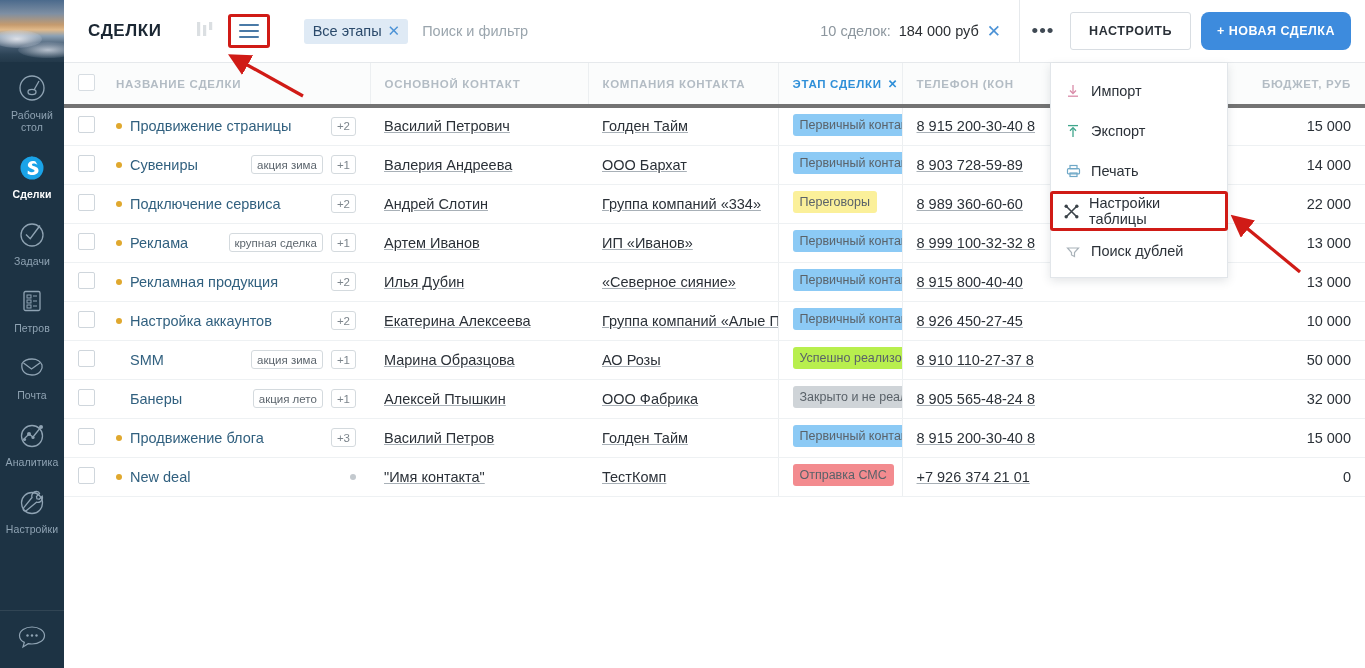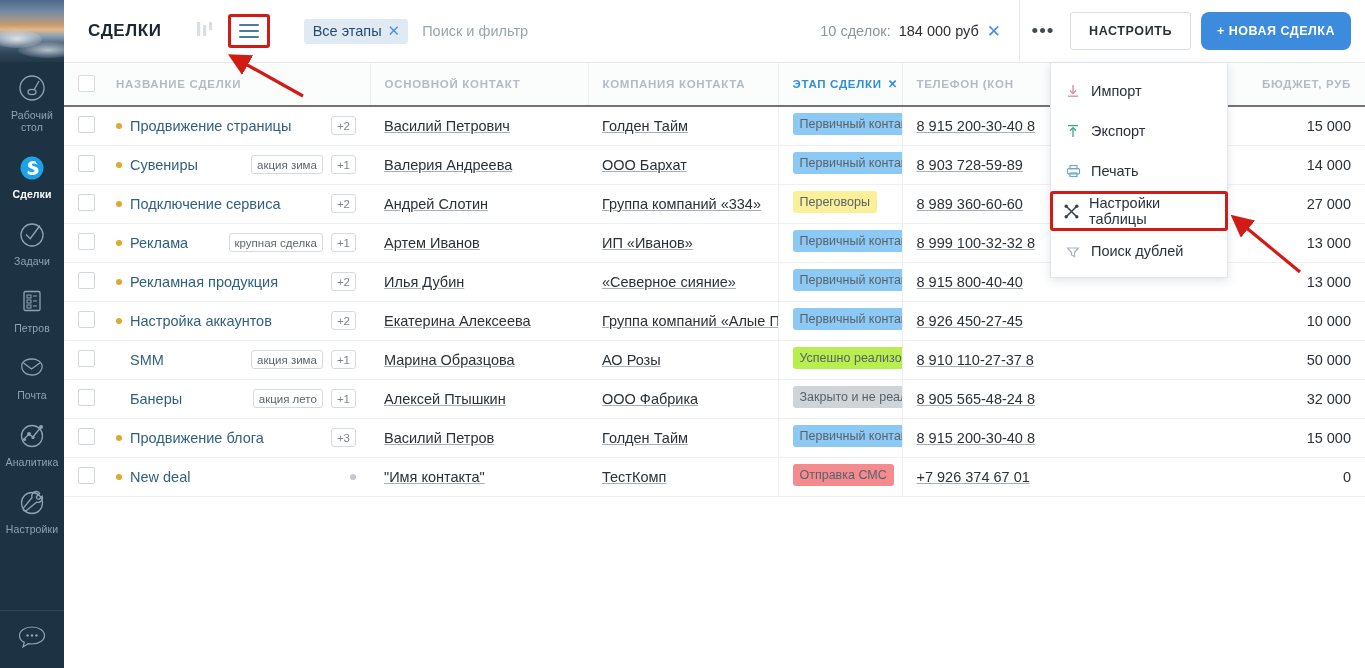--- a/index.html
+++ b/index.html
@@ -101,21 +101,21 @@
     height: 38px; padding: 0 16px; margin-left: 10px; margin-right: 14px;
     display:flex; align-items:center; justify-content:center;
     background:#3d8bdd; border-radius:8px;
     font-size:12.5px; font-weight:bold; letter-spacing:.5px; color:#fff; cursor:pointer;
   }
 
   
   .table-area { position:absolute; left:64px; top:63px; width:1301px; height:605px; background:#fff; }
   table.grid { border-collapse: collapse; width: 1301px; table-layout: fixed; }
   table.grid th {
-    height: 43px; background:#fbfcfc; border-bottom:2px solid #737373;
+    height: 43px; background:#fbfcfc; border-bottom:4px solid #737373;
     font-size:11.5px; font-weight:bold; letter-spacing:.7px; color:#b3bcc4;
     text-align:left; padding: 0 14px; white-space:nowrap; overflow:hidden;
     border-right:1px solid #eceff1; cursor:pointer;
   }
   table.grid th.active-col { color:#2f8fd8; }
   table.grid th .th-x { color:#2f8fd8; margin-left:6px; font-weight:bold; }
   table.grid th.num { text-align:right; border-right:none; }
   table.grid th.cb { width:38px; padding-left:14px; padding-right:0; border-right:none; }
   table.grid td {
     height: 39px; border-bottom:1px solid #eef1f3; padding: 0 14px;
@@ -384,21 +384,21 @@
                 <span class="dot"></span>
                 <span class="deal-link">Подключение сервиса</span>
                 <span class="spacer"></span>
                 <span class="tag count">+2</span>
               </div>
             </td>
             <td><a class="ulink">Андрей Слотин</a></td>
             <td><a class="ulink">Группа компаний «334»</a></td>
             <td class="stage"><span class="badge b-yellow">Переговоры</span></td>
             <td><a class="ulink">8 989 360-60-60</a></td>
-            <td class="num">27 000</td>
+            <td class="num">22 000</td>
           </tr>
           <tr>
             <td class="cb"><span class="chkbox"></span></td>
             <td>
               <div class="namecell">
                 <span class="dot"></span>
                 <span class="deal-link">Реклама</span>
                 <span class="spacer"></span>
                 <span class="tag">крупная сделка</span>
                 <span class="tag count">+1</span>
@@ -498,21 +498,21 @@
               <div class="namecell">
                 <span class="dot"></span>
                 <span class="deal-link">New deal</span>
                 <span class="spacer"></span>
                 <span class="dot gray"></span>
               </div>
             </td>
             <td><a class="ulink">"Имя контакта"</a></td>
             <td><a class="ulink">ТестКомп</a></td>
             <td class="stage"><span class="badge b-red">Отправка СМС</span></td>
-            <td><a class="ulink">+7 926 374 67 01</a></td>
+            <td><a class="ulink">+7 926 374 21 01</a></td>
             <td class="num">0</td>
           </tr>
         </tbody>
     </table>
   </div>
 
   <div class="menu" id="menu">
       <div class="menu-item">
         <span class="m-ico">
           <svg width="14" height="14" viewBox="0 0 14 14">

